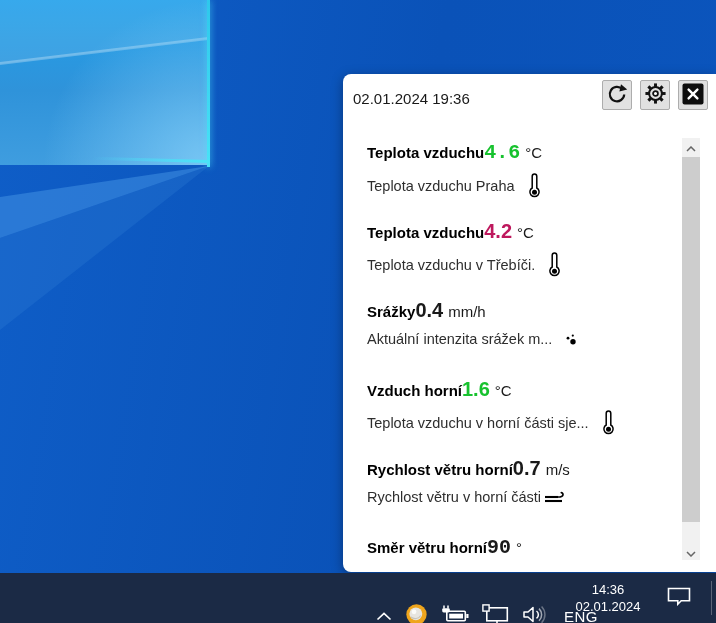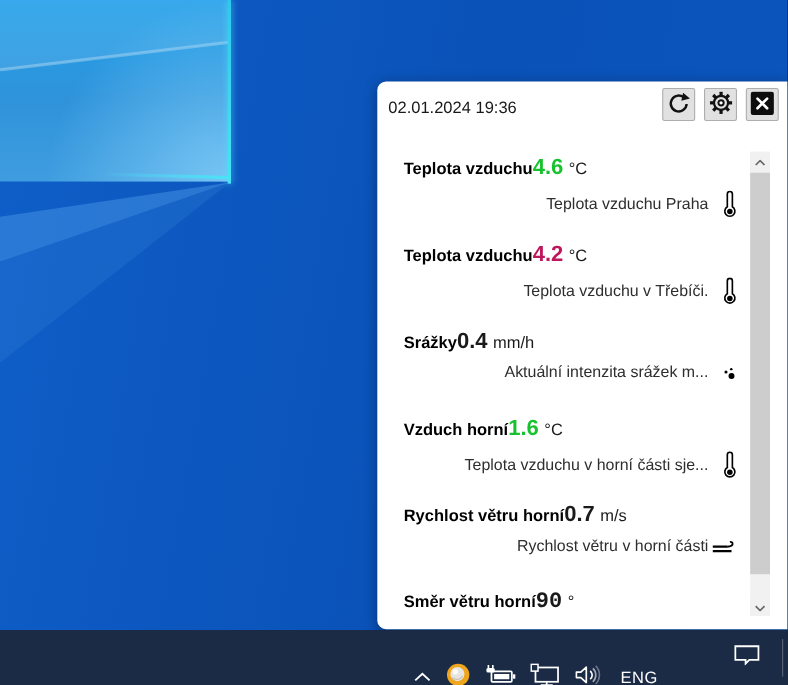--- a/index.html
+++ b/index.html
@@ -36,21 +36,21 @@
   .hbtn{width:30px;height:30px;background:#e1e1e1;border:1px solid #adadad;border-radius:2px;
     display:flex;align-items:center;justify-content:center;box-sizing:border-box;cursor:pointer;padding:0;}
 
   .list{position:absolute;left:0;top:64px;width:373px;height:422px;overflow:hidden;}
   .item{position:relative;height:79px;padding:0 46px 0 24px;box-sizing:border-box;}
   .item-top{display:flex;align-items:baseline;padding-top:3px;}
   .item-title{font-size:15px;font-weight:bold;color:#000;}
   .item-value{white-space:nowrap;}
   .val-num{font-size:20px;font-weight:bold;}
   .val-unit{font-size:15px;color:#1a1a1a;margin-left:5px;}
-  .item-bottom{display:flex;justify-content:flex-end;align-items:center;margin-top:9px;}
+  .item-bottom{display:flex;justify-content:flex-start;align-items:center;margin-top:9px;}
   .item-sub{font-size:14.5px;color:#2e2e2e;}
   .item-icon{width:26px;display:flex;justify-content:flex-end;}
 
   
   .scrollbar{position:absolute;top:64px;right:16px;width:18px;height:422px;background:#f1f1f1;}
   .sb-btn{position:absolute;left:0;width:18px;height:17px;background:#f1f1f1;
     display:flex;align-items:center;justify-content:center;cursor:pointer;}
   .sb-up{top:0;} .sb-down{bottom:0;}
   .sb-thumb{position:absolute;left:0;top:19px;width:18px;height:365px;background:#cdcdcd;cursor:pointer;}
 
@@ -122,21 +122,21 @@
         </button>
       </div>
     </div>
 
     <div class="list">
 
       <div class="item">
         <div class="item-top">
           <span class="item-title">Teplota vzduchu</span>
           <span class="item-value">
-            <span class="val-num" style="color: rgb(23, 194, 46);">4.6</span><span class="val-unit">°C</span>
+            <span class="val-num" style="color: rgb(23, 194, 46); font-family: Liberation Mono, monospace;">4.6</span><span class="val-unit">°C</span>
           </span>
         </div>
         <div class="item-bottom">
           <span class="item-sub">Teplota vzduchu Praha</span>
           <span class="item-icon">
             <svg width="13" height="25" viewBox="0 0 13 25">
               <path d="M4.2 3.4 a2.3 2.3 0 0 1 4.6 0 V15 a4.6 4.6 0 1 1 -4.6 0 Z" fill="none" stroke="#000" stroke-width="1.5"></path>
               <circle cx="6.5" cy="19.3" r="2.5" fill="#000"></circle>
             </svg>
           </span>
@@ -296,20 +296,24 @@
             <path d="M2 7 h4 l5 -4.5 v14 l-5 -4.5 h-4 z" fill="none" stroke="#fff" stroke-width="1.5" stroke-linejoin="round"></path>
             <path d="M14.5 6 a4.6 4.6 0 0 1 0 7.4" fill="none" stroke="#fff" stroke-width="1.5"></path>
             <path d="M17 3.6 a8.4 8.4 0 0 1 0 12.2" fill="none" stroke="#fff" stroke-width="1.5" opacity="0.6"></path>
             <path d="M19.6 1.4 a11.8 11.8 0 0 1 0 16.4" fill="none" stroke="#fff" stroke-width="1.5" opacity="0.35"></path>
           </svg>
         </span>
       </span>
       <span class="tray-btn lang">ENG</span>
     </div>
 
+    <div class="clock">
+      <div>14:36</div>
+      <div>02.01.2024</div>
+    </div>
 
     <div class="action-center">
       <span>
         <svg width="24" height="19" viewBox="0 0 24 19">
           <path d="M1.5 1.5 H22.5 V13.8 H14.2 L10.8 17.2 V13.8 H1.5 Z" fill="none" stroke="#fff" stroke-width="1.6"></path>
         </svg>
       </span>
     </div>
 
     <div class="show-desktop"></div>

